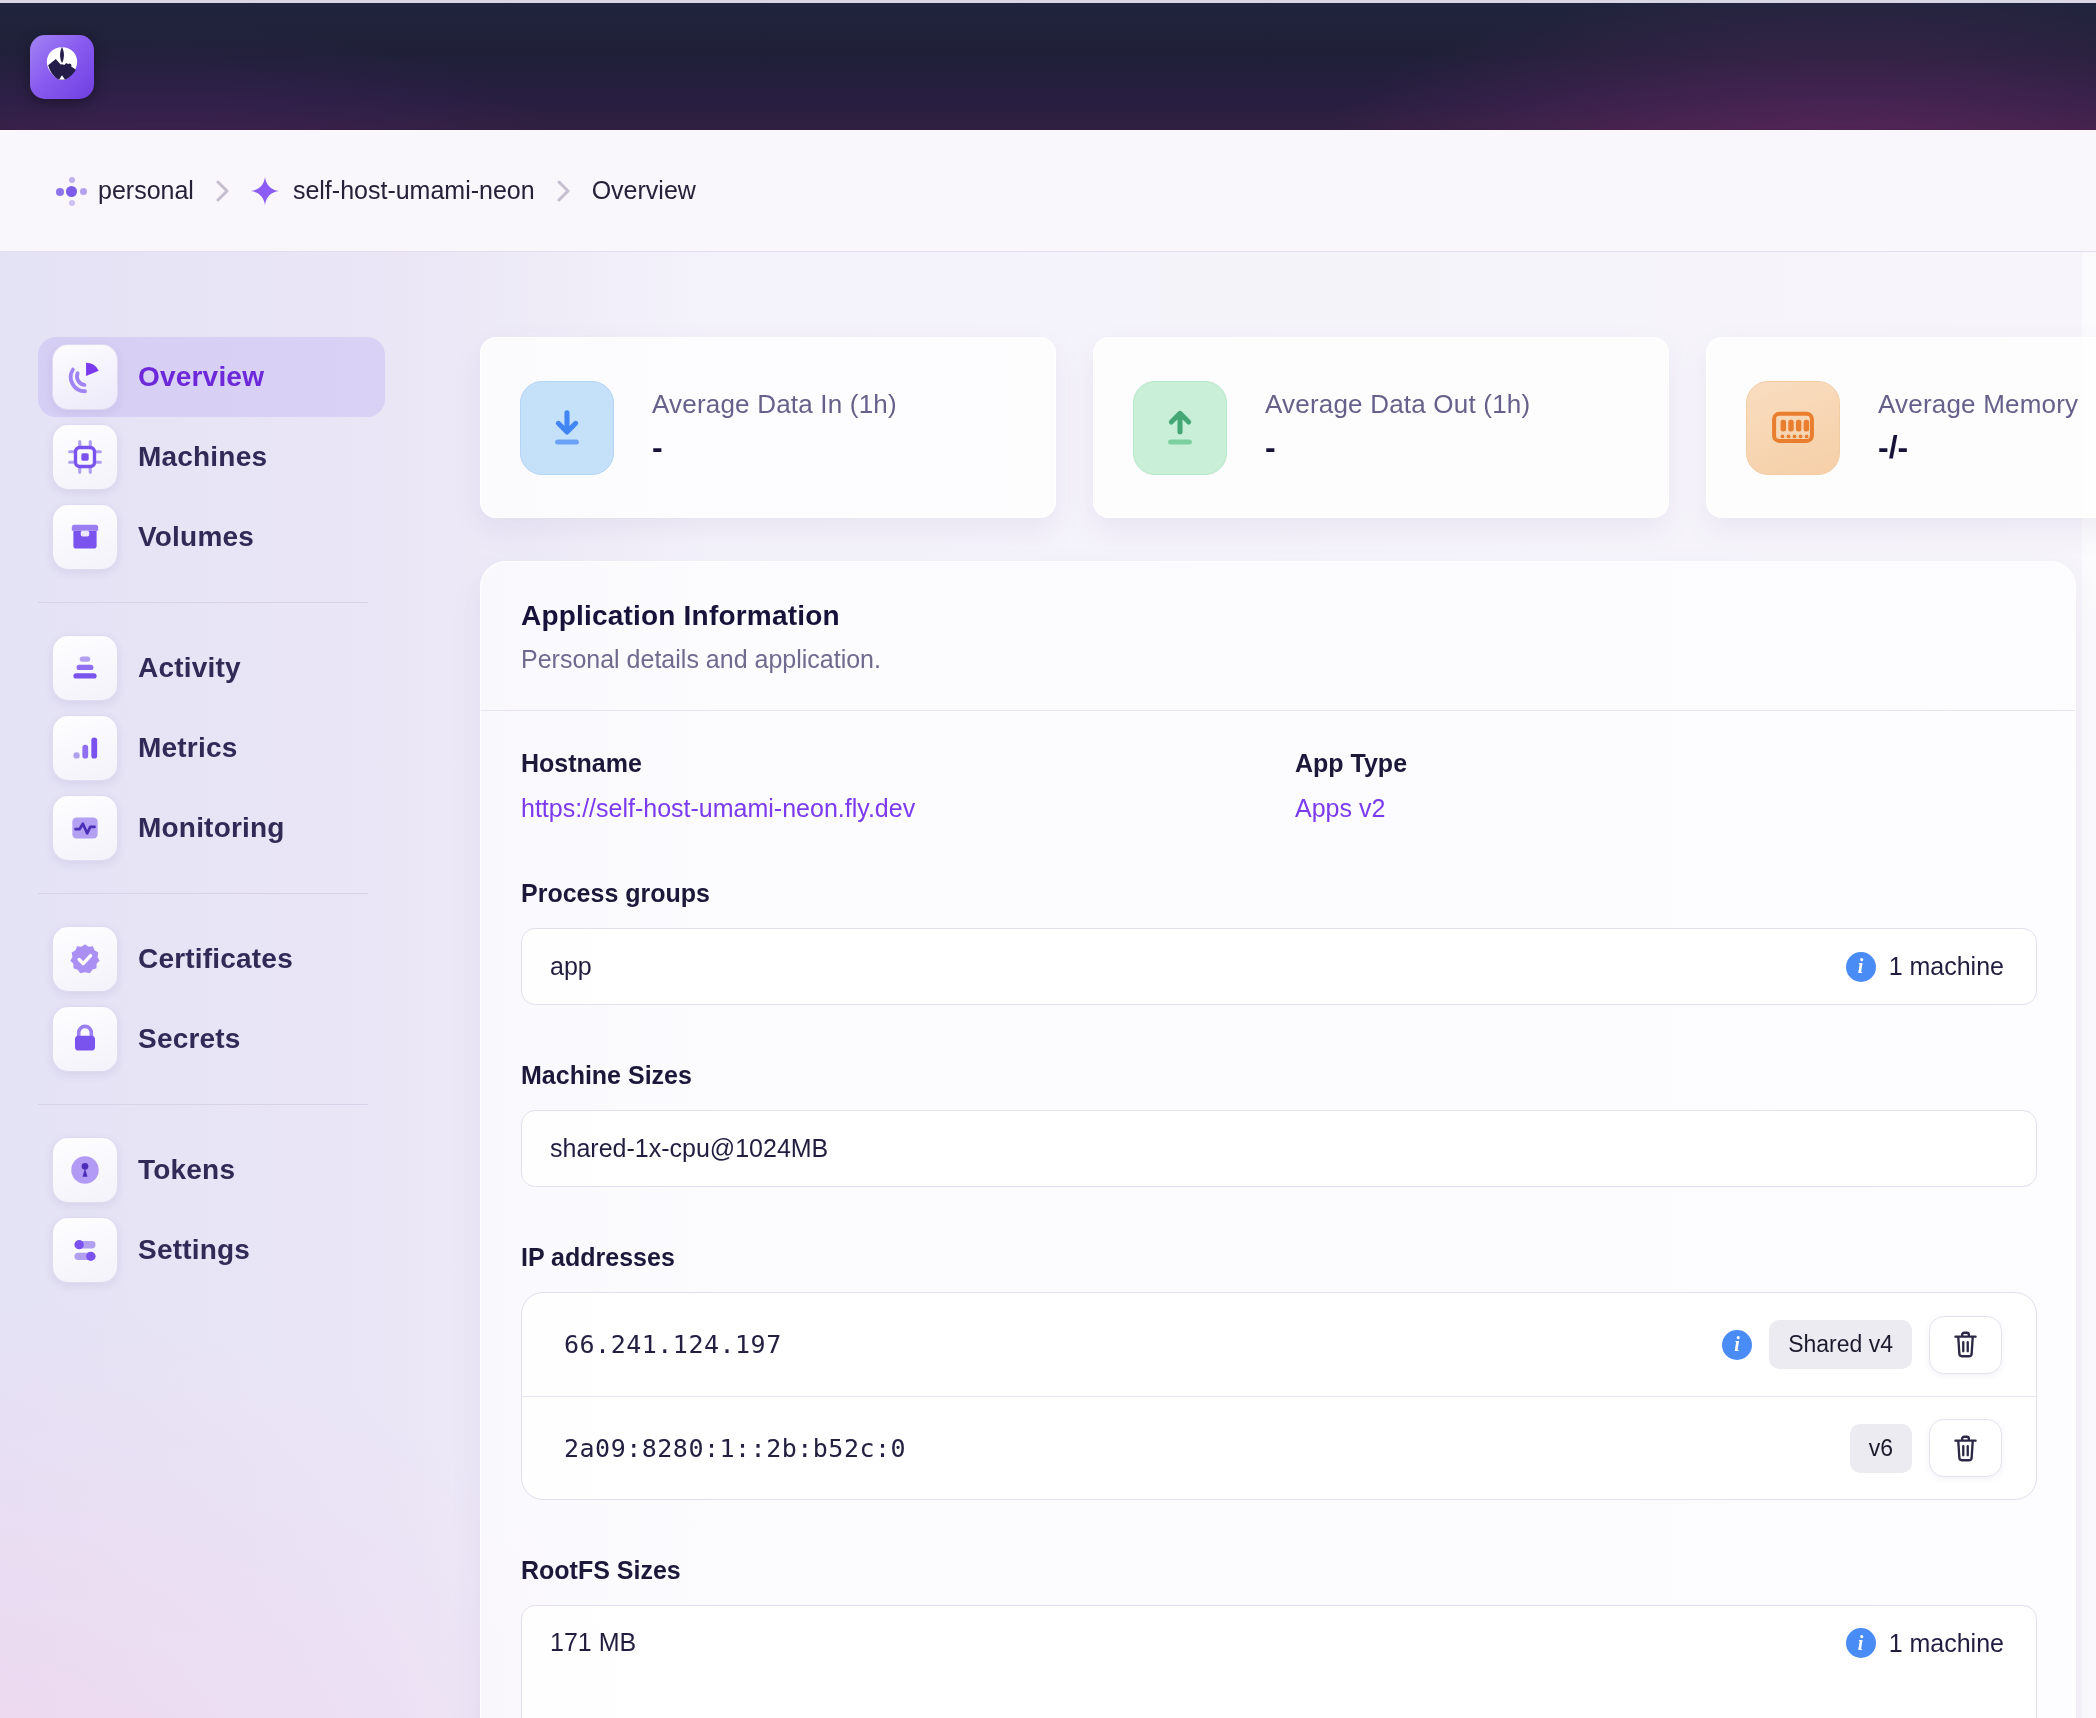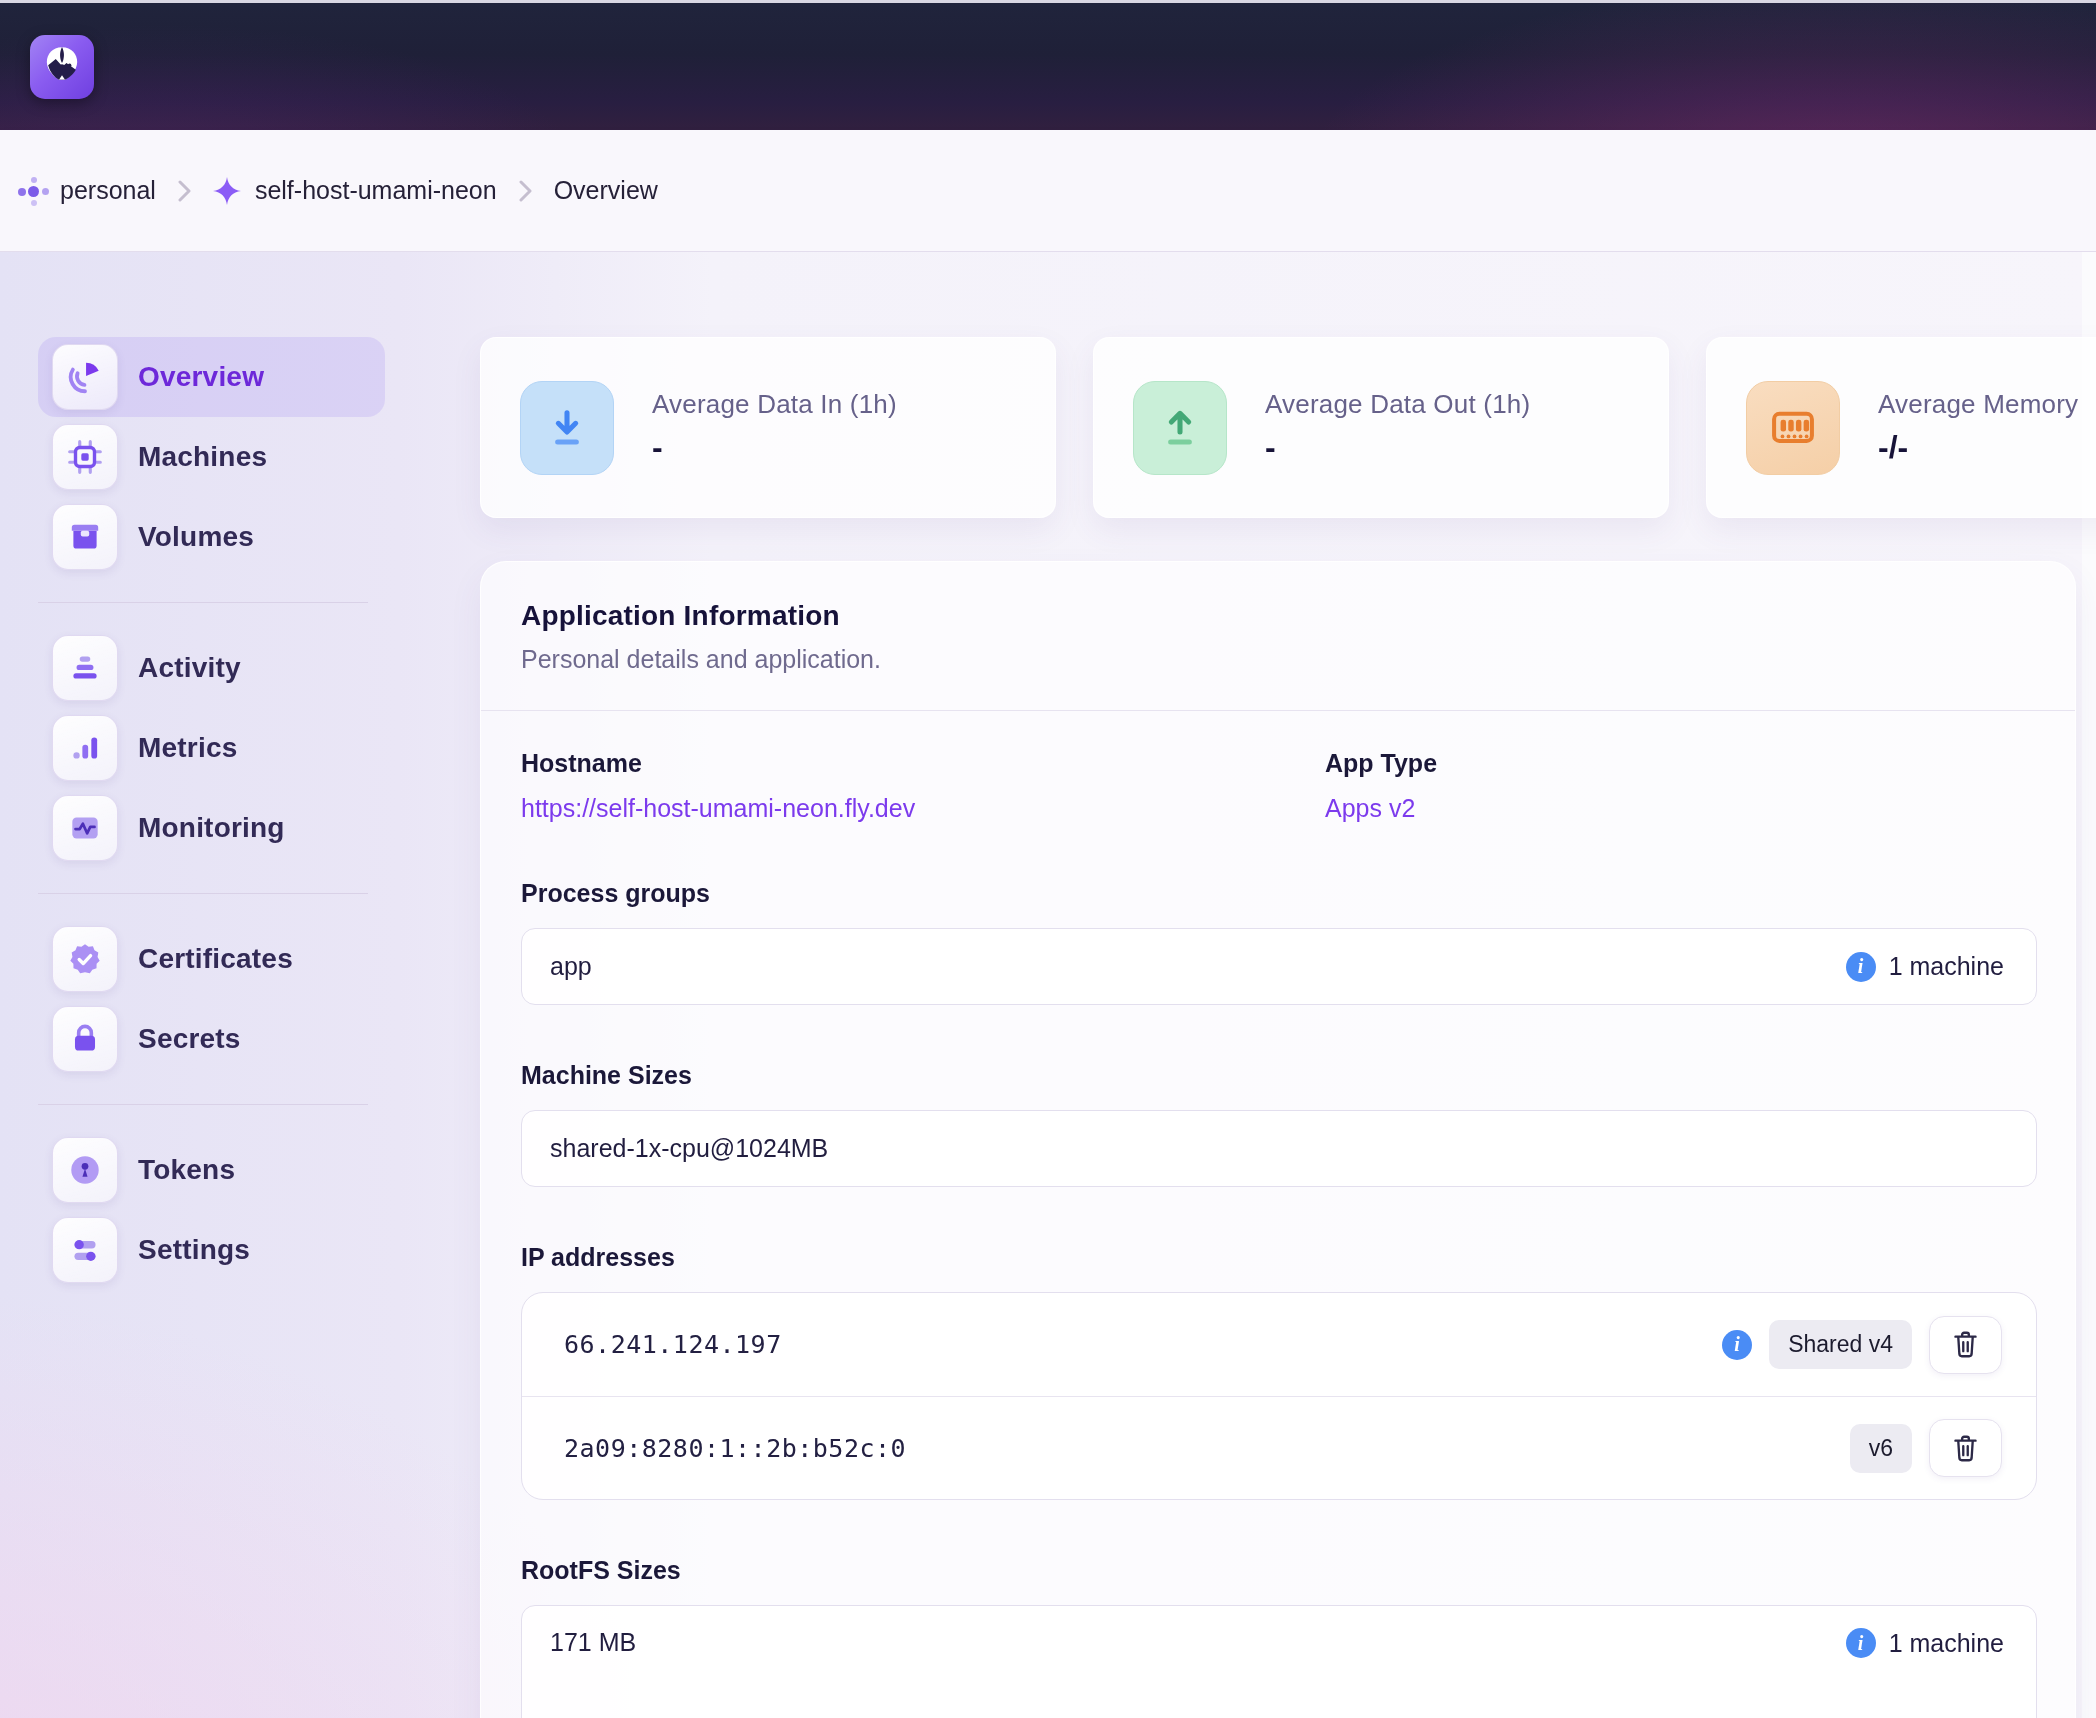--- a/index.html
+++ b/index.html
@@ -27,21 +27,21 @@
     box-shadow:0 4px 14px rgba(0,0,0,.35);
     display:flex; align-items:center; justify-content:center;
   }
 
   
   .crumbbar {
     position:absolute; left:0; top:130px; width:2096px; height:122px;
     background:#f9f7fc;
     border-bottom:1px solid #e3dded;
     box-shadow:0 2px 6px rgba(60,40,100,.06);
-    display:flex; align-items:center; padding-left:18px;
+    display:flex; align-items:center; padding-left:56px;
   }
   .crumb { display:flex; align-items:center; gap:14px; font-size:25px; font-weight:500; color:#262138; }
   .crumb-sep { margin:0 22px; display:flex; align-items:center; }
   .dots-icon { position:relative; width:28px; height:28px; }
   .dots-icon i { position:absolute; border-radius:50%; background:#7c5ce8; }
 
   
   .content {
     position:absolute; left:0; top:252px; width:2096px; height:1466px;
     background:
@@ -97,21 +97,21 @@
     background:rgba(255,255,255,.68);
     border:1px solid rgba(255,255,255,.85);
     border-radius:26px;
     box-shadow:0 14px 34px rgba(86,63,140,.07);
     padding:38px 40px 60px 40px;
   }
   .info-title { font-size:28px; font-weight:700; color:#16123a; letter-spacing:.2px; }
   .info-sub { font-size:25px; color:#6f6a8e; margin-top:13px; }
   .info-divider { height:1px; background:#e7e3f0; margin:36px -40px 0 -40px; }
 
-  .field-grid { display:flex; margin-top:38px;gap:30px; }
+  .field-grid { display:flex; margin-top:38px; }
   .field-col1 { width:774px; }
   .field-label { font-size:25px; font-weight:600; color:#1b1839; }
   .field-link { font-size:25px; color:#7c3aed; margin-top:16px; cursor:pointer; }
 
   .section-label { font-size:25px; font-weight:600; color:#1b1839; margin-top:56px; }
   .box {
     margin-top:20px; width:1516px; min-height:77px;
     background:rgba(255,255,255,.85);
     border:1.5px solid #e3dfee; border-radius:14px;
     display:flex; align-items:center; justify-content:space-between;

